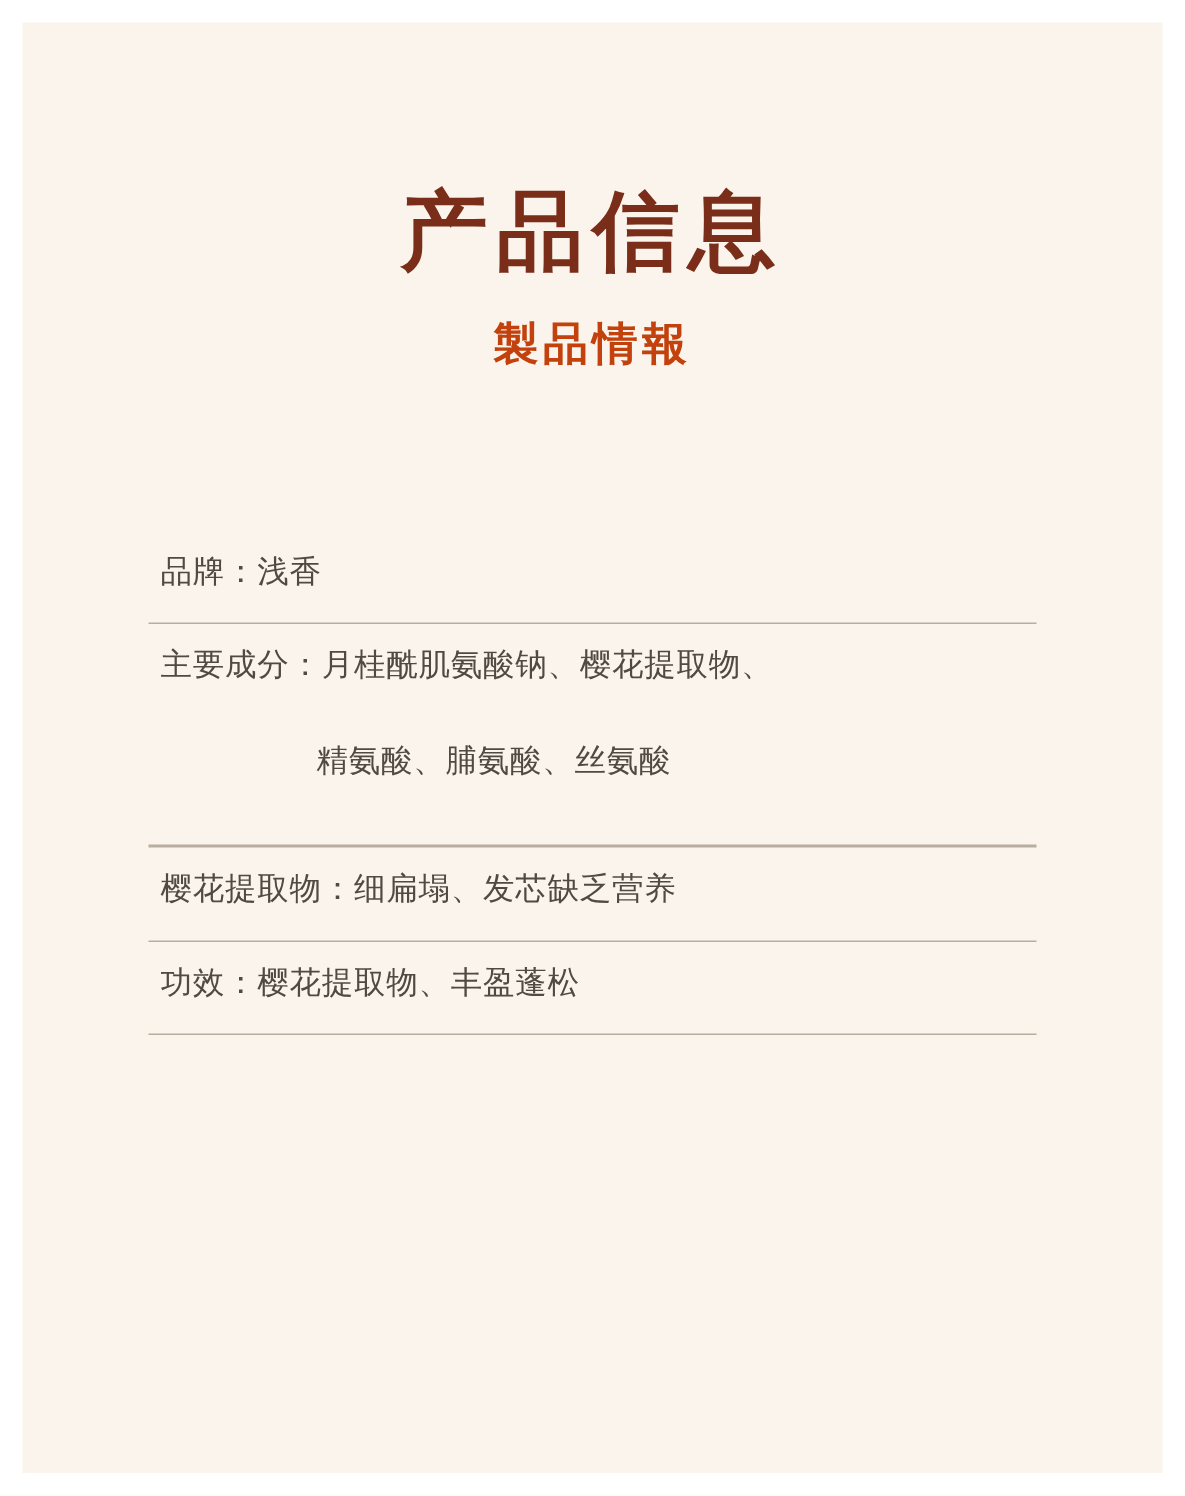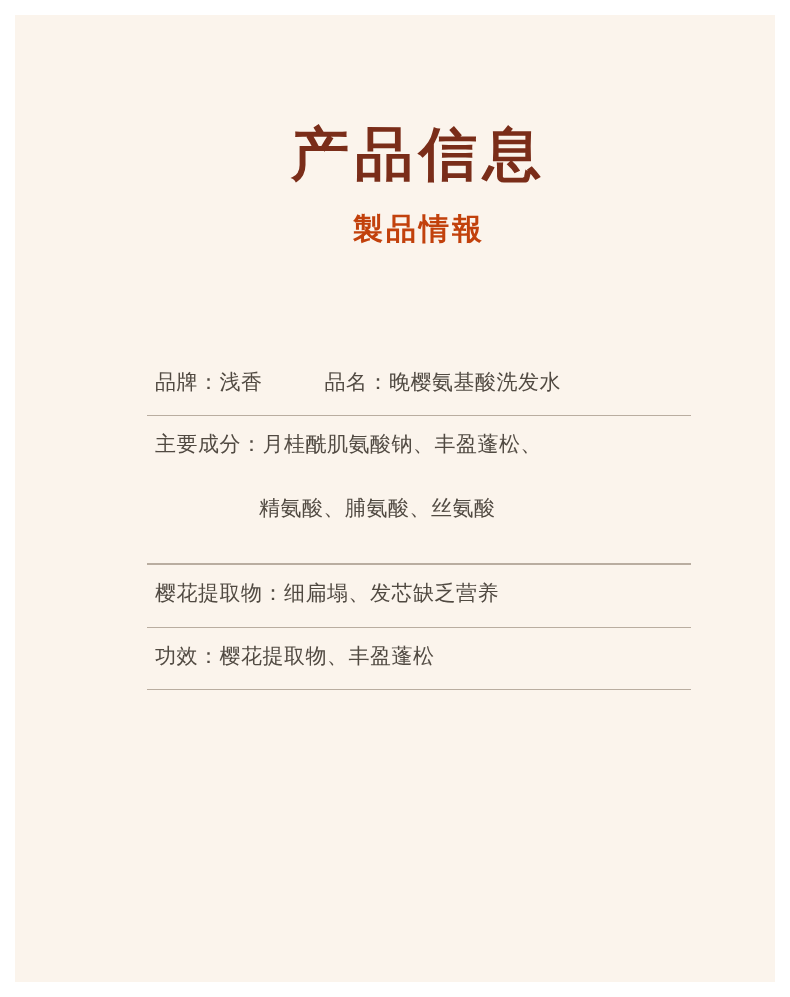--- a/index.html
+++ b/index.html
@@ -14,21 +14,20 @@
     overflow: hidden;
   }
   .page {
     position: absolute;
     left: 15px;
     top: 15px;
     width: 760px;
     height: 967px;
     background: #fbf4ec;
     box-sizing: border-box;
-    padding-left: 48px;
   }
   .header {
     text-align: center;
     padding-top: 108px;
   }
   .title {
     font-family: "Liberation Serif", serif;
     font-size: 58px;
     font-weight: bold;
     letter-spacing: 6px;
@@ -79,27 +78,26 @@
 
   <div class="header">
     <h1 class="title">产品信息</h1>
     <div class="subtitle">製品情報</div>
   </div>
 
   <div class="info">
 
     <div class="row brand-line">
       <span class="brand">品牌：浅香</span>
-      <span>品名：晚樱氨基酸洗发水</span>
     </div>
 
     <div class="divider"></div>
 
     <div class="row ingredients">
-      <div class="line1">主要成分：月桂酰肌氨酸钠、丰盈蓬松、</div>
+      <div class="line1">主要成分：月桂酰肌氨酸钠、樱花提取物、</div>
       <div class="line2">精氨酸、脯氨酸、丝氨酸</div>
     </div>
 
     <div class="spacer-lg"></div>
     <div class="divider"></div>
 
 
     <div class="divider"></div>
 
     <div class="row">

